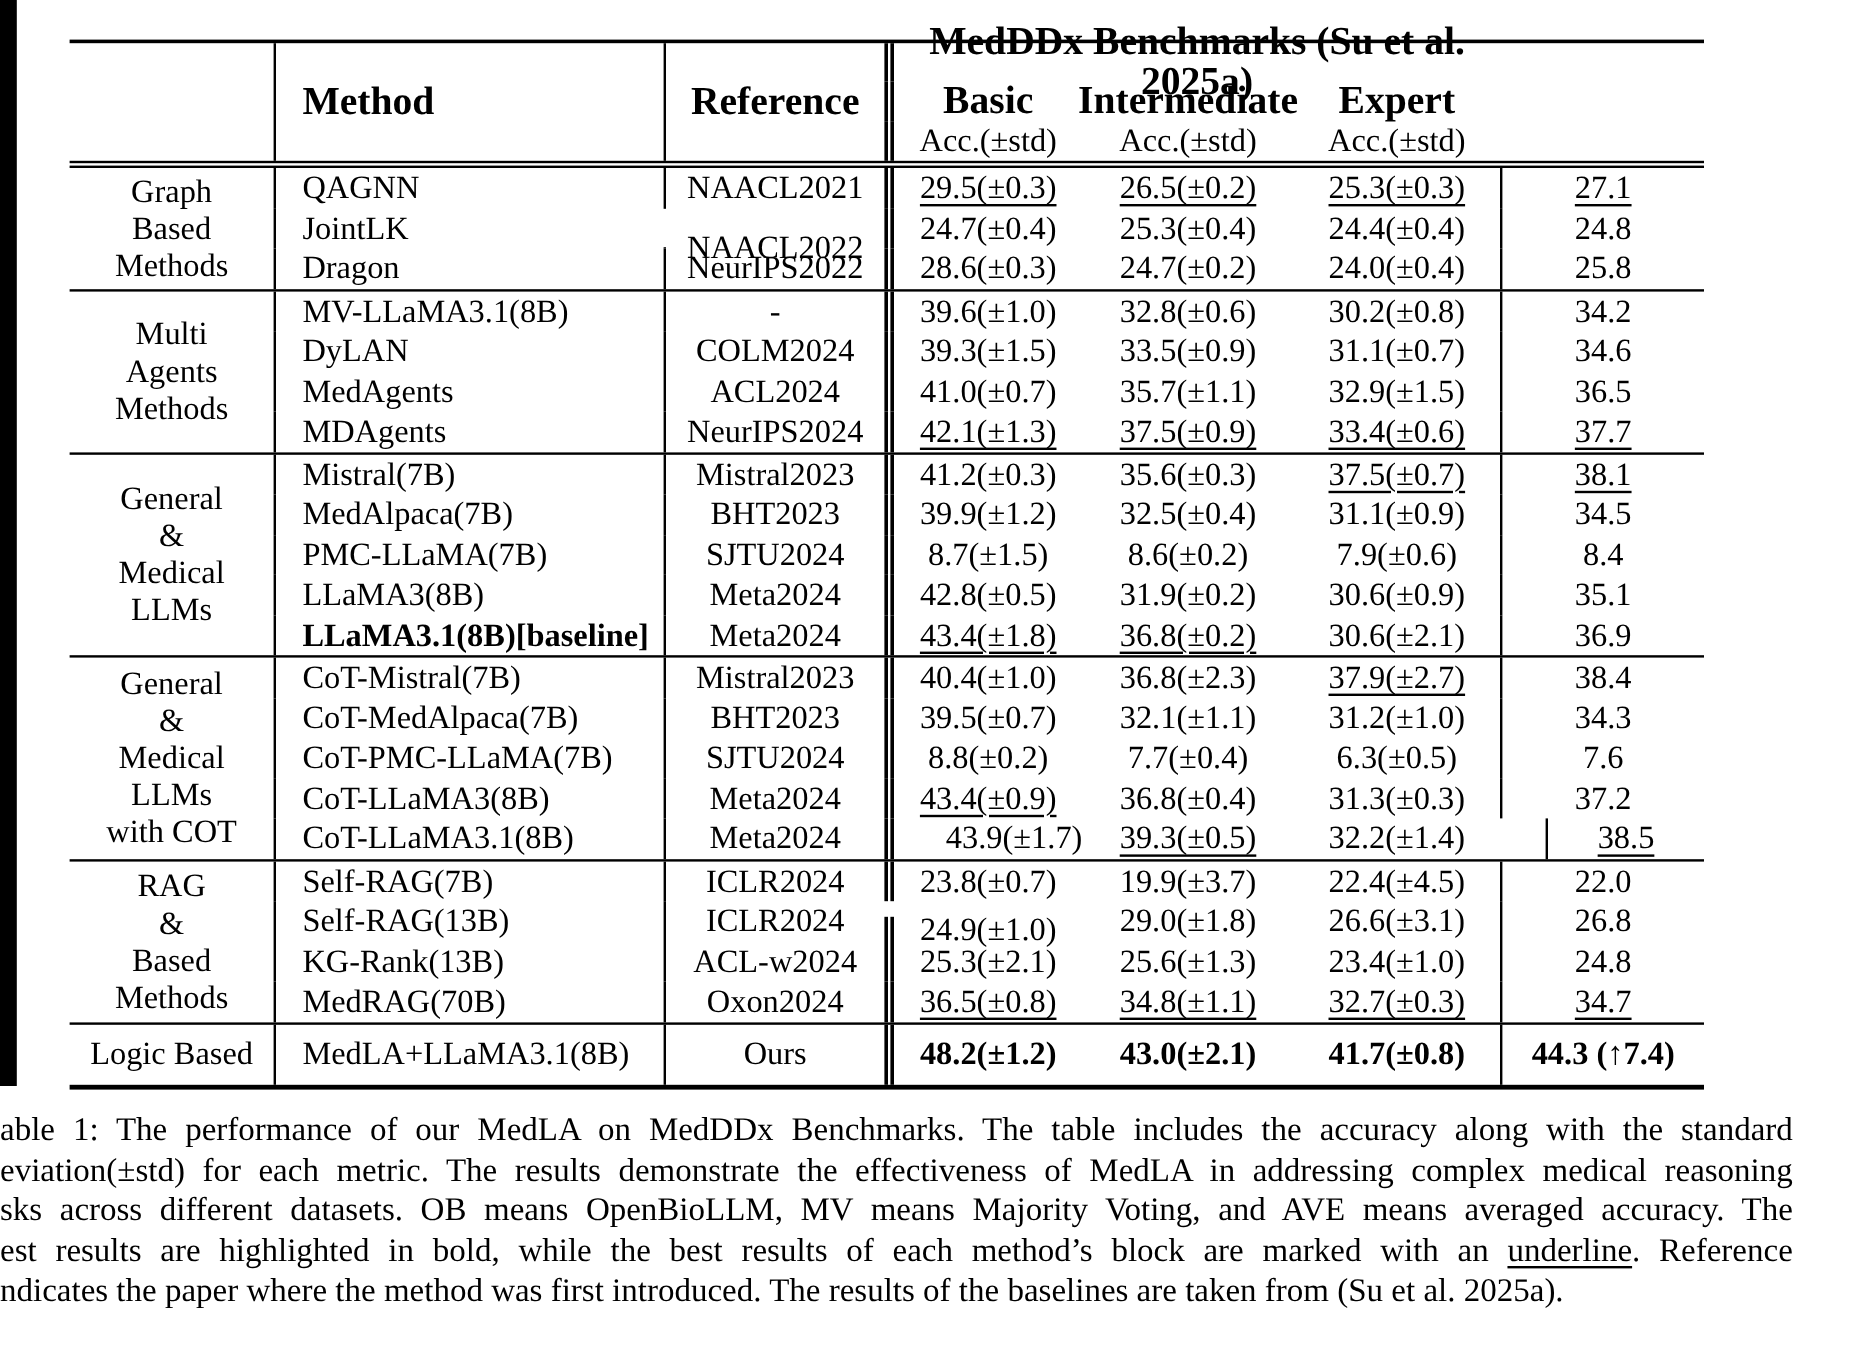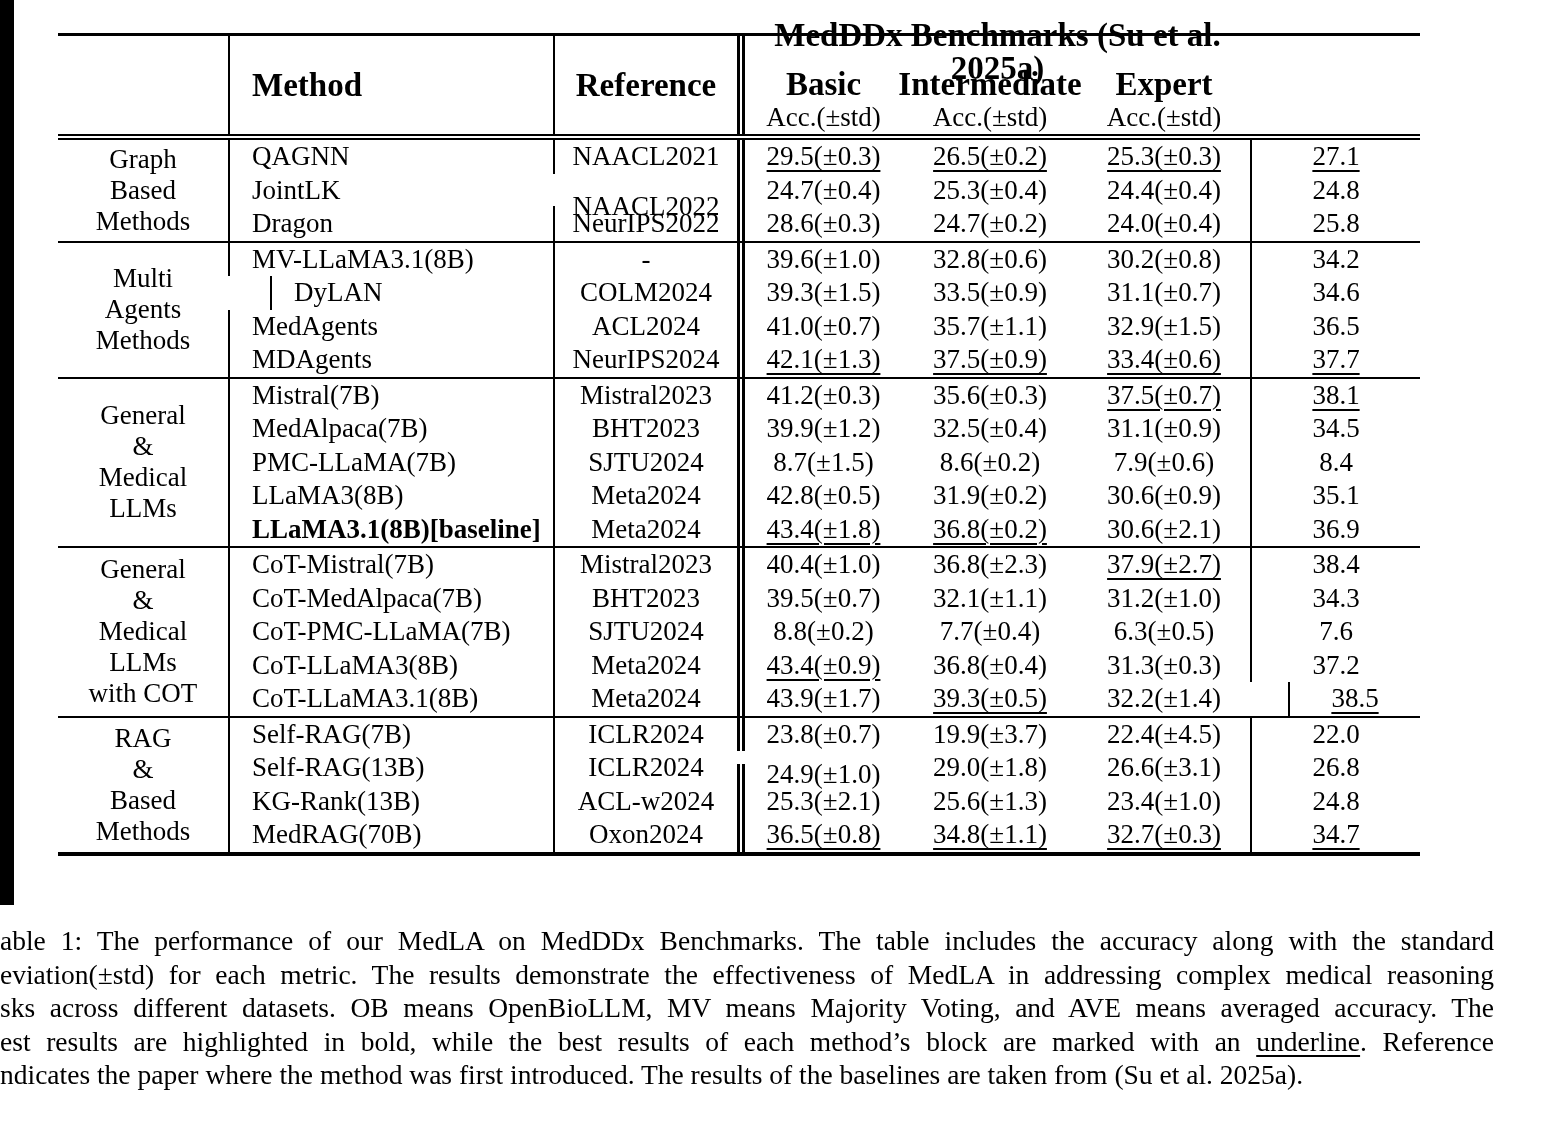--- a/index.html
+++ b/index.html
@@ -113,21 +113,21 @@
           </div>
           <div class="cell" style="grid-area: 1 / 5;">
             <span class="">32.8(±0.6)</span>
           </div>
           <div class="cell" style="grid-area: 1 / 6;">
             <span class="">30.2(±0.8)</span>
           </div>
           <div class="cell c-ave" style="grid-area: 1 / 7;">
             <span class="">34.2</span>
           </div>
-          <div class="cell method c-method" style="grid-area: 2 / 2; margin-left: 42px;">DyLAN</div>
+          <div class="cell method c-method" style="grid-area: 2 / 2;">DyLAN</div>
           <div class="cell c-ref" style="grid-area: 2 / 3;">COLM2024</div>
           <div class="cell c-basic" style="grid-area: 2 / 4;">
             <span class="">39.3(±1.5)</span>
           </div>
           <div class="cell" style="grid-area: 2 / 5;">
             <span class="">33.5(±0.9)</span>
           </div>
           <div class="cell" style="grid-area: 2 / 6;">
             <span class="">31.1(±0.7)</span>
           </div>
@@ -300,21 +300,21 @@
             <span class="">36.8(±0.4)</span>
           </div>
           <div class="cell" style="grid-area: 4 / 6;">
             <span class="">31.3(±0.3)</span>
           </div>
           <div class="cell c-ave" style="grid-area: 4 / 7;">
             <span class="">37.2</span>
           </div>
           <div class="cell method c-method" style="grid-area: 5 / 2;">CoT-LLaMA3.1(8B)</div>
           <div class="cell c-ref" style="grid-area: 5 / 3;">Meta2024</div>
-          <div class="cell c-basic" style="grid-area: 5 / 4;">
+          <div class="cell c-basic" style="grid-area: 5 / 4; justify-content: flex-end;">
             <span class="">43.9(±1.7)</span>
           </div>
           <div class="cell" style="grid-area: 5 / 5;">
             <span class="u ">39.3(±0.5)</span>
           </div>
           <div class="cell" style="grid-area: 5 / 6;">
             <span class="">32.2(±1.4)</span>
           </div>
           <div class="cell c-ave" style="grid-area: 5 / 7; margin-left: 38px;">
             <span class="u ">38.5</span>
@@ -375,20 +375,39 @@
             <span class="u ">36.5(±0.8)</span>
           </div>
           <div class="cell" style="grid-area: 4 / 5;">
             <span class="u ">34.8(±1.1)</span>
           </div>
           <div class="cell" style="grid-area: 4 / 6;">
             <span class="u ">32.7(±0.3)</span>
           </div>
           <div class="cell c-ave" style="grid-area: 4 / 7;">
             <span class="u ">34.7</span>
+          </div>
+        </div>
+        <div class="grid block last" style="grid-template-rows: repeat(1, 50px);">
+          <div class="cell cat" style="grid-area: 1 / 1 / span 1;">
+            <div>Logic Based</div>
+          </div>
+          <div class="cell method c-method" style="grid-area: 1 / 2;">MedLA+LLaMA3.1(8B)</div>
+          <div class="cell c-ref" style="grid-area: 1 / 3;">Ours</div>
+          <div class="cell c-basic" style="grid-area: 1 / 4;">
+            <span class="b">48.2(±1.2)</span>
+          </div>
+          <div class="cell" style="grid-area: 1 / 5;">
+            <span class="b">43.0(±2.1)</span>
+          </div>
+          <div class="cell" style="grid-area: 1 / 6;">
+            <span class="b">41.7(±0.8)</span>
+          </div>
+          <div class="cell c-ave" style="grid-area: 1 / 7;">
+            <span class="b">44.3 (↑7.4)</span>
           </div>
         </div>
       </div>
   </div>
 
   <div class="caption">
     <div class="cap-line">able 1: The performance of our MedLA on MedDDx Benchmarks. The table includes the accuracy along with the standard</div>
     <div class="cap-line">eviation(±std) for each metric. The results demonstrate the effectiveness of MedLA in addressing complex medical reasoning</div>
     <div class="cap-line">sks across different datasets. OB means OpenBioLLM, MV means Majority Voting, and AVE means averaged accuracy. The</div>
     <div class="cap-line"><span>est results are highlighted in bold, while the best results of each method’s block are marked with an </span><span class="cap-u">underline</span><span>. Reference</span></div>

